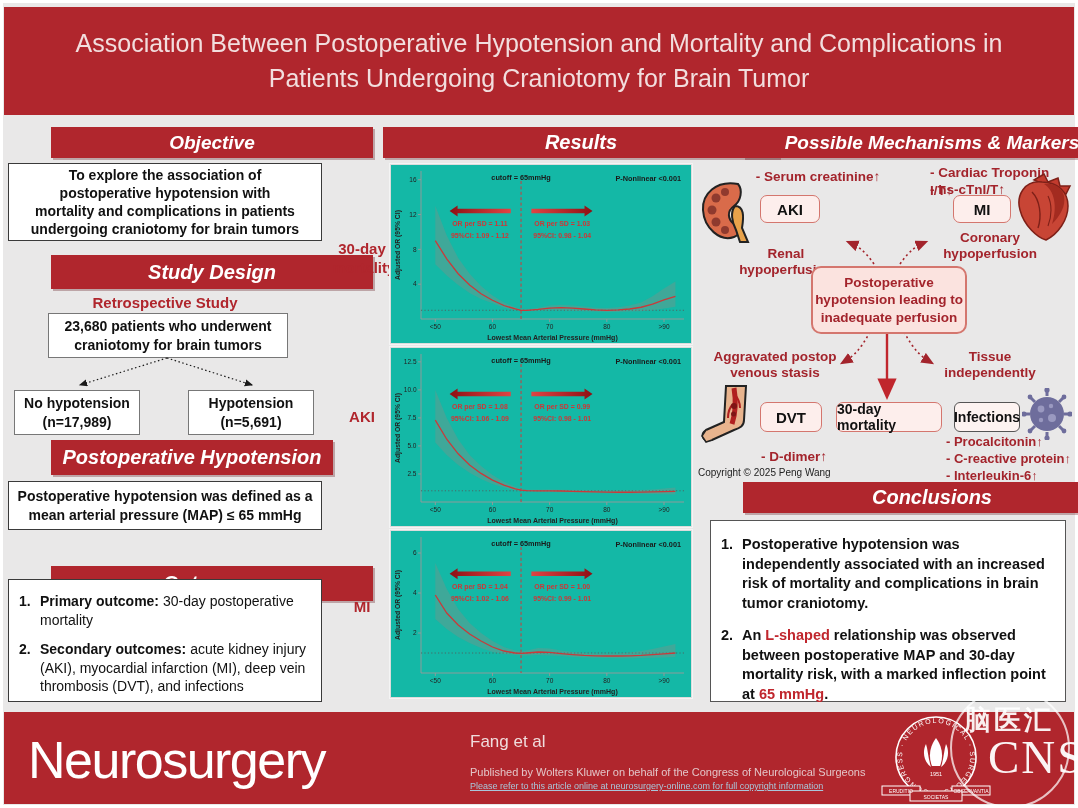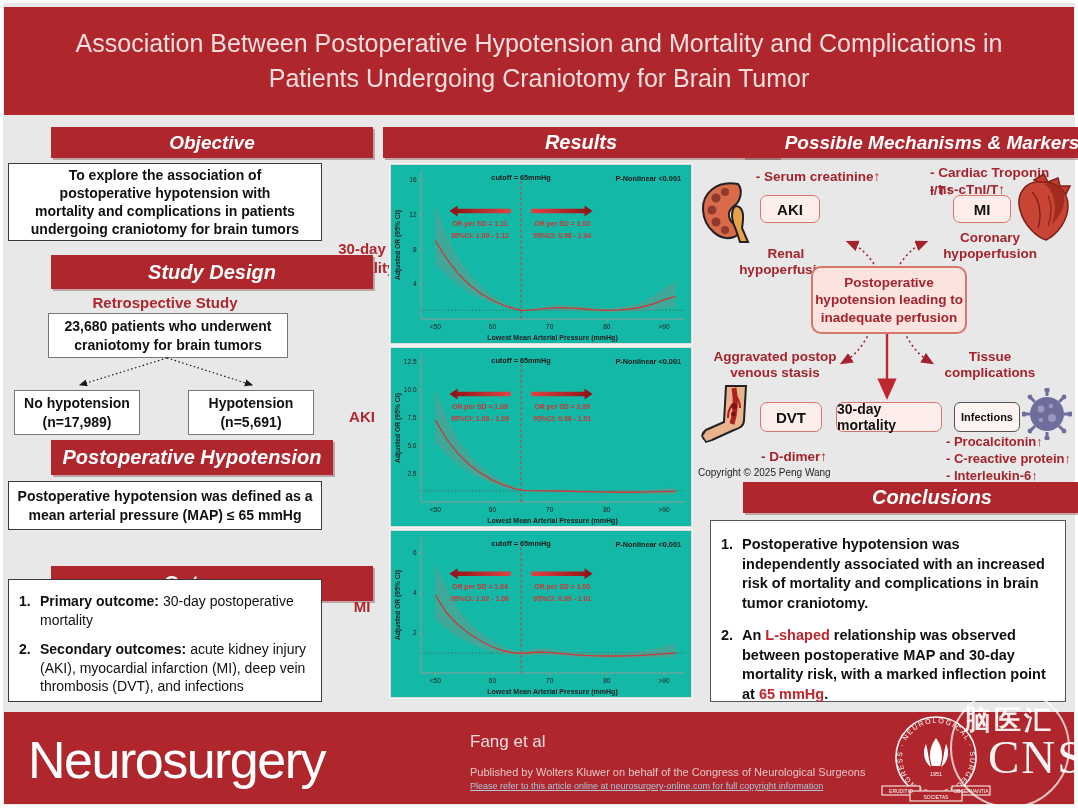--- a/index.html
+++ b/index.html
@@ -309,38 +309,38 @@
     <div class="abs mech-text pre" style="left:232px;top:72px;width:124px;">Coronary
 hypoperfusion</div>
 
     <div class="abs centralbox pre" style="left:115px;top:108px;width:152px;height:64px;">Postoperative
 hypotension leading to
 inadequate perfusion</div>
 
     <div class="abs mech-text pre" style="left:14px;top:191px;width:130px;">Aggravated postop
 venous stasis</div>
     <div class="abs mech-text pre" style="left:234px;top:191px;width:120px;">Tissue
-complications</div>
+independently</div>
 
     <svg class="abs" style="left:2px;top:226px;" width="64" height="64" viewBox="0 0 64 64">
       <path d="M30 2 L48 2 L46 36 C 46 42 42 44 36 46 L14 56 C 4 58 2 50 8 46 L26 38 L28 2 Z" fill="#e8b48e" stroke="#222" stroke-width="2"></path>
       <path d="M8 46 L4 52 L8 58 L14 56" fill="#e8b48e" stroke="#222" stroke-width="1.5"></path>
       <path d="M36 4 C 38 16 38 28 34 40" stroke="#b02020" stroke-width="5" fill="none"></path>
       <path d="M36 10 C 40 14 42 18 42 24 M35 20 C 31 24 30 28 30 34" stroke="#b02020" stroke-width="2" fill="none"></path>
       <circle cx="36" cy="22" r="3" fill="#7e1515"></circle>
       <circle cx="35.5" cy="30" r="2.5" fill="#7e1515"></circle>
     </svg>
 
     <div class="abs pinkbox" style="left:64px;top:244px;width:60px;height:28px;font-size:15px;">
       <span>DVT</span>
     </div>
     <div class="abs pinkbox" style="left:140px;top:244px;width:104px;height:28px;font-size:14px;">
       <span>30-day mortality</span>
     </div>
-    <div class="abs darkbox" style="left:258px;top:244px;width:64px;height:28px;font-size:11px;">
+    <div class="abs darkbox" style="left:258px;top:244px;width:64px;height:28px;font-size:14px;">
       <span>Infections</span>
     </div>
 
     <svg class="abs" style="left:326px;top:230px;" width="50" height="52" viewBox="0 0 50 52">
       <g stroke="#6e6d9c" stroke-width="3">
         <line x1="25" y1="8" x2="25" y2="2"></line>
           <line x1="25" y1="44" x2="25" y2="50"></line>
         <line x1="8" y1="26" x2="2" y2="26"></line>
           <line x1="42" y1="26" x2="48" y2="26"></line>
         <line x1="13" y1="14" x2="9" y2="10"></line>

